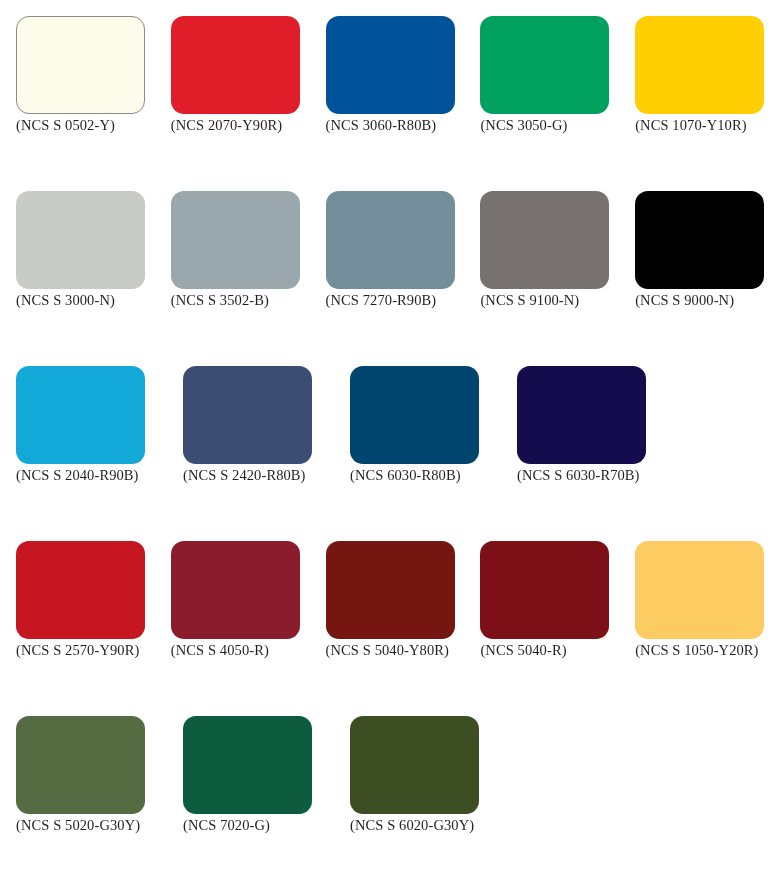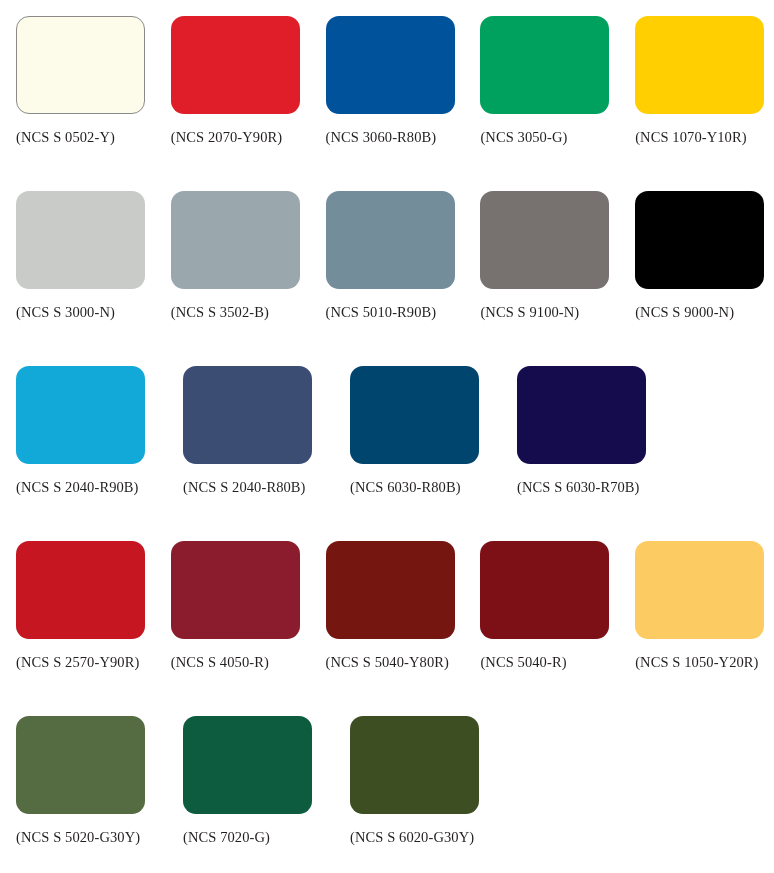--- a/index.html
+++ b/index.html
@@ -37,21 +37,21 @@
   .swatch-chip {
     width: 129px;
     height: 98px;
     border-radius: 13px;
     display: block;
   }
   .swatch-chip.has-outline {
     border: 1px solid #8a8a8a;
   }
   .swatch-label {
-    margin-top: 16px;
+    margin-top: 4px;
     font-size: 14.5px;
     line-height: 1.1;
     letter-spacing: 0.1px;
     white-space: nowrap;
     color: #231f20;
   }
 </style>
 </head>
 <body>
 
@@ -83,39 +83,39 @@
       <div class="swatch-cell">
         <div class="swatch-chip" style="background-color: rgb(201, 203, 201);"></div>
         <div class="swatch-label">(NCS S 3000-N)</div>
       </div>
       <div class="swatch-cell">
         <div class="swatch-chip" style="background-color: rgb(154, 168, 173);"></div>
         <div class="swatch-label">(NCS S 3502-B)</div>
       </div>
       <div class="swatch-cell">
         <div class="swatch-chip" style="background-color: rgb(115, 141, 155);"></div>
-        <div class="swatch-label">(NCS 5010-R90B)</div>
+        <div class="swatch-label">(NCS 7270-R90B)</div>
       </div>
       <div class="swatch-cell">
         <div class="swatch-chip" style="background-color: rgb(119, 113, 111);"></div>
         <div class="swatch-label">(NCS S 9100-N)</div>
       </div>
       <div class="swatch-cell">
         <div class="swatch-chip" style="background-color: rgb(0, 0, 0);"></div>
         <div class="swatch-label">(NCS S 9000-N)</div>
       </div>
     </div>
     <div class="swatch-row">
       <div class="swatch-cell">
         <div class="swatch-chip" style="background-color: rgb(18, 168, 216);"></div>
         <div class="swatch-label">(NCS S 2040-R90B)</div>
       </div>
       <div class="swatch-cell">
         <div class="swatch-chip" style="background-color: rgb(59, 77, 115);"></div>
-        <div class="swatch-label">(NCS S 2040-R80B)</div>
+        <div class="swatch-label">(NCS S 2420-R80B)</div>
       </div>
       <div class="swatch-cell">
         <div class="swatch-chip" style="background-color: rgb(0, 69, 109);"></div>
         <div class="swatch-label">(NCS 6030-R80B)</div>
       </div>
       <div class="swatch-cell">
         <div class="swatch-chip" style="background-color: rgb(21, 12, 78);"></div>
         <div class="swatch-label">(NCS S 6030-R70B)</div>
       </div>
     </div>

